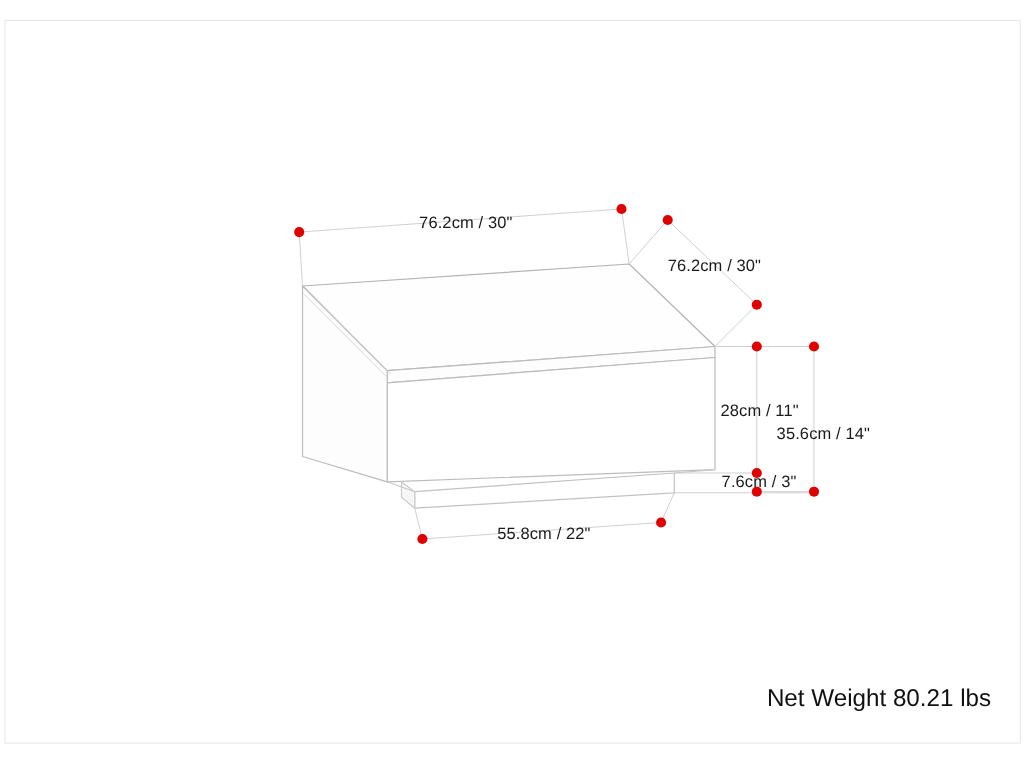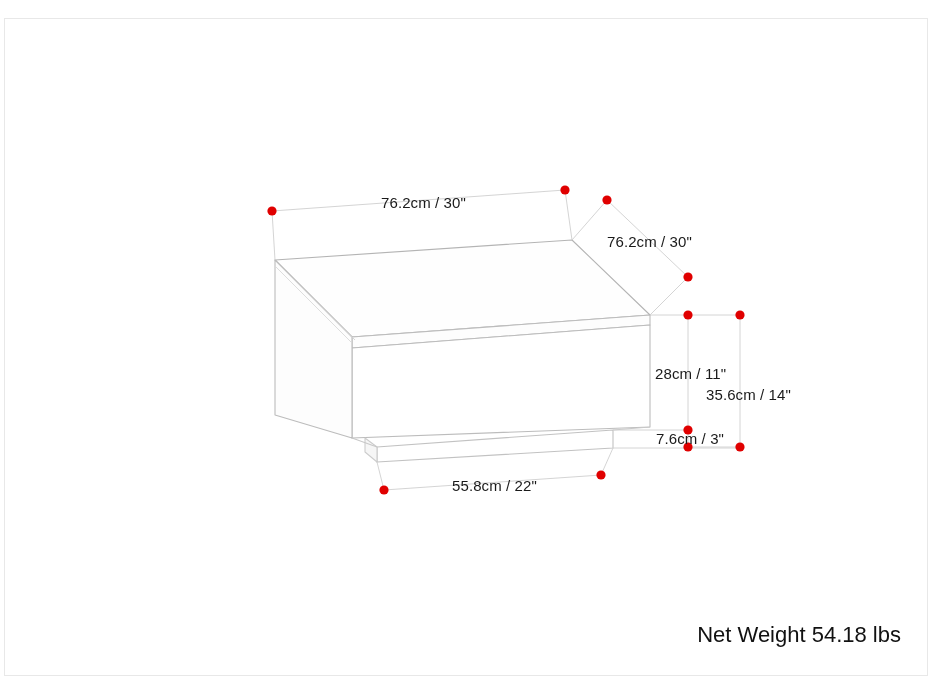--- a/index.html
+++ b/index.html
@@ -122,15 +122,15 @@
   <div class="dim-label" style="left:607px; top:233px;">76.2cm / 30"</div>
 
   <div class="dim-label" style="left:655px; top:365px;">28cm / 11"</div>
 
   <div class="dim-label" style="left:706px; top:386px;">35.6cm / 14"</div>
 
   <div class="dim-label" style="left:656px; top:430px;">7.6cm / 3"</div>
 
   <div class="dim-label" style="left:452px; top:477px;">55.8cm / 22"</div>
 
-  <div id="net-weight">Net Weight 54.18 lbs</div>
+  <div id="net-weight">Net Weight 80.21 lbs</div>
 
 </div>
 
 </body></html>

